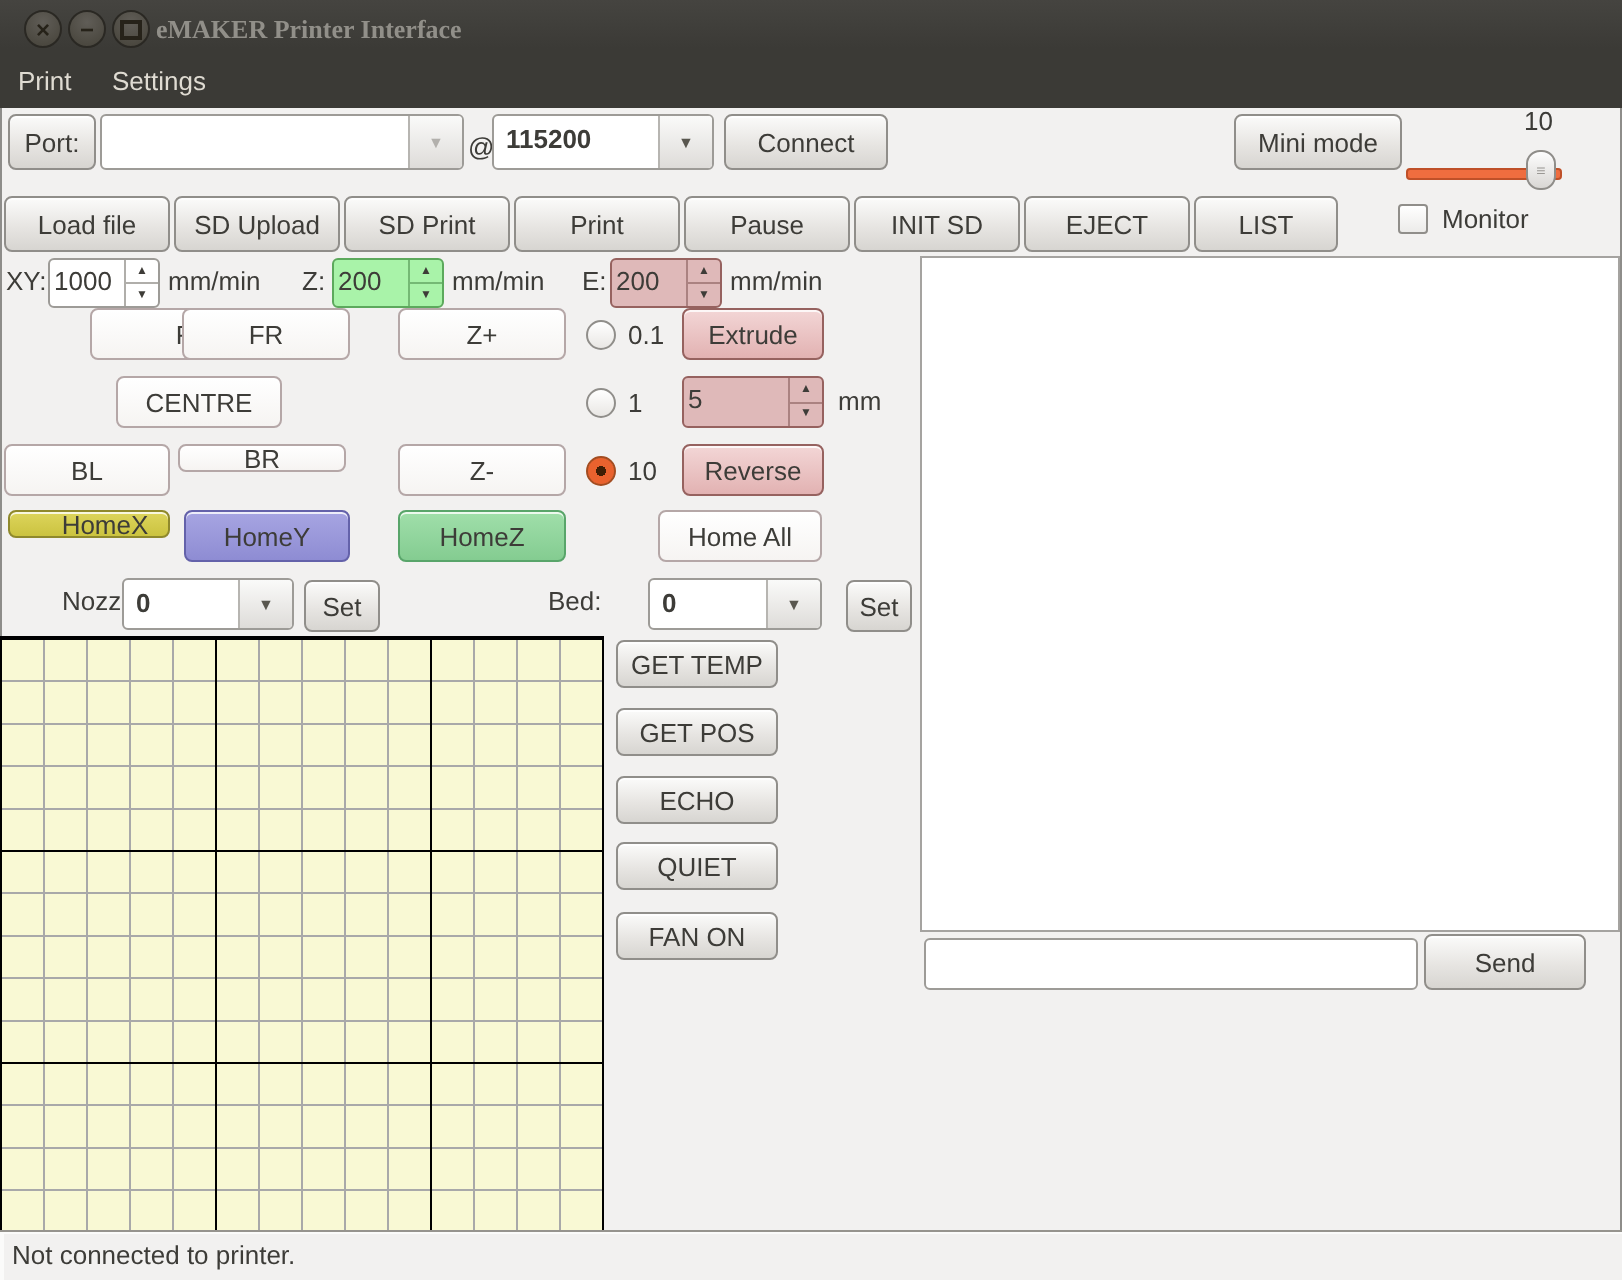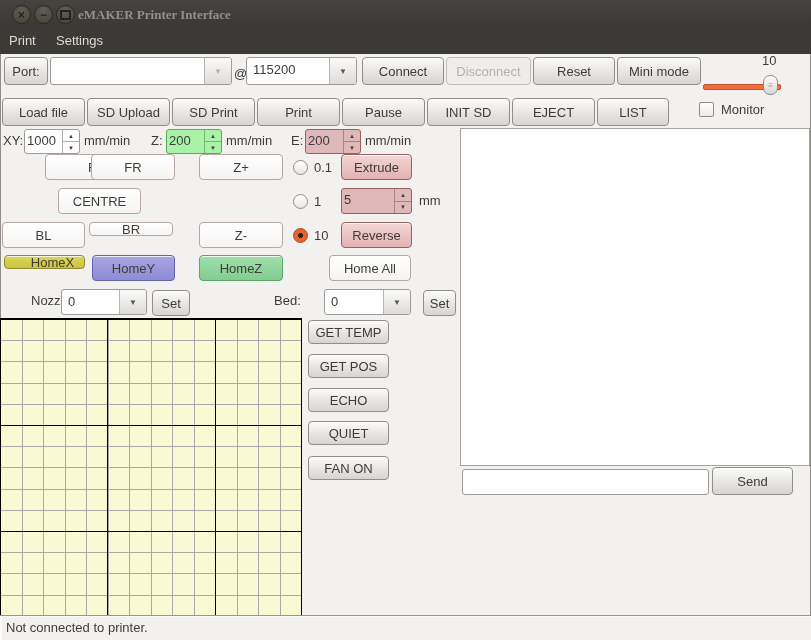--- a/index.html
+++ b/index.html
@@ -30,21 +30,21 @@
   .btn.disabled { color:#b4b2ae; background:#eeedeb; border-color:#c0beba; box-shadow:none; }
   .btn.white { background:linear-gradient(#ffffff,#f6f4f2); border-color:#b5a7a7; }
   .btn.pink  { background:linear-gradient(#f3d6d6,#e2b2b2); border-color:#96625f; }
   .btn.homex { background:linear-gradient(#ddd55c,#cbc340); border-color:#8f892c; }
   .btn.homey { background:linear-gradient(#a7a5e2,#8e8cd3); border-color:#6462aa;text-align:right; }
   .btn.homez { background:linear-gradient(#a0dfaa,#84cc91); border-color:#59a56a; }
   .entry { position:absolute; box-sizing:border-box; background:#fff;
     border:1px solid #9d9b97; border-radius:3px; padding:4px 6px; }
   .combo { position:absolute; box-sizing:border-box; border:1px solid #9d9b97;
     border-radius:3px; background:#fff; display:flex; }
-  .combo .val { flex:1; padding:4px 0 0 6px; overflow:hidden; }
+  .combo .val { flex:1; padding:4px 0 0 6px; overflow:hidden;font-weight:bold; }
   .combo .arrow-btn { width:26px; border-left:1px solid #b7b5b1;
     background:linear-gradient(#fafaf9,#dedcd9); border-radius:0 2px 2px 0;
     display:flex; align-items:center; justify-content:center;
     font-size:8px; color:#59574f; }
   .combo .arrow-btn.dim { color:#b2b0ac; }
   .spin { position:absolute; box-sizing:border-box; border:1px solid #9d9b97;
     border-radius:3px; background:#fff; display:flex; }
   .spin .val { flex:1; padding:3px 0 0 2px; overflow:hidden; }
   .spin .arrows { width:16px; display:flex; flex-direction:column;
     border-left:1px solid #b0aeaa; }
@@ -114,22 +114,20 @@
   <div class="combo" style="left:50px;top:57px;width:182px;height:28px;">
     <div class="val"></div>
     <div class="arrow-btn dim">▼</div>
   </div>
   <div class="lbl" style="left:234px;top:66px;">@</div>
   <div class="combo" style="left:246px;top:57px;width:111px;height:28px;">
     <div class="val">115200</div>
     <div class="arrow-btn">▼</div>
   </div>
   <div class="btn" style="left:362px;top:57px;width:82px;height:28px;">Connect</div>
-  <div class="btn disabled" style="left:446px;top:57px;width:85px;height:28px;">Disconnect</div>
-  <div class="btn" style="left:533px;top:57px;width:82px;height:28px;">Reset</div>
   <div class="btn" style="left:617px;top:57px;width:84px;height:28px;">Mini mode</div>
   <div class="lbl" style="left:762px;top:53px;">10</div>
   <div class="slider-track" style="background:#ef6d3f;"></div>
   <div class="slider-handle">
       <span>≡</span>
     </div>
 
   <div class="btn" style="left:2px;top:98px;width:83px;height:28px;">Load file</div>
   <div class="btn" style="left:87px;top:98px;width:83px;height:28px;">SD Upload</div>
   <div class="btn" style="left:172px;top:98px;width:83px;height:28px;">SD Print</div>

